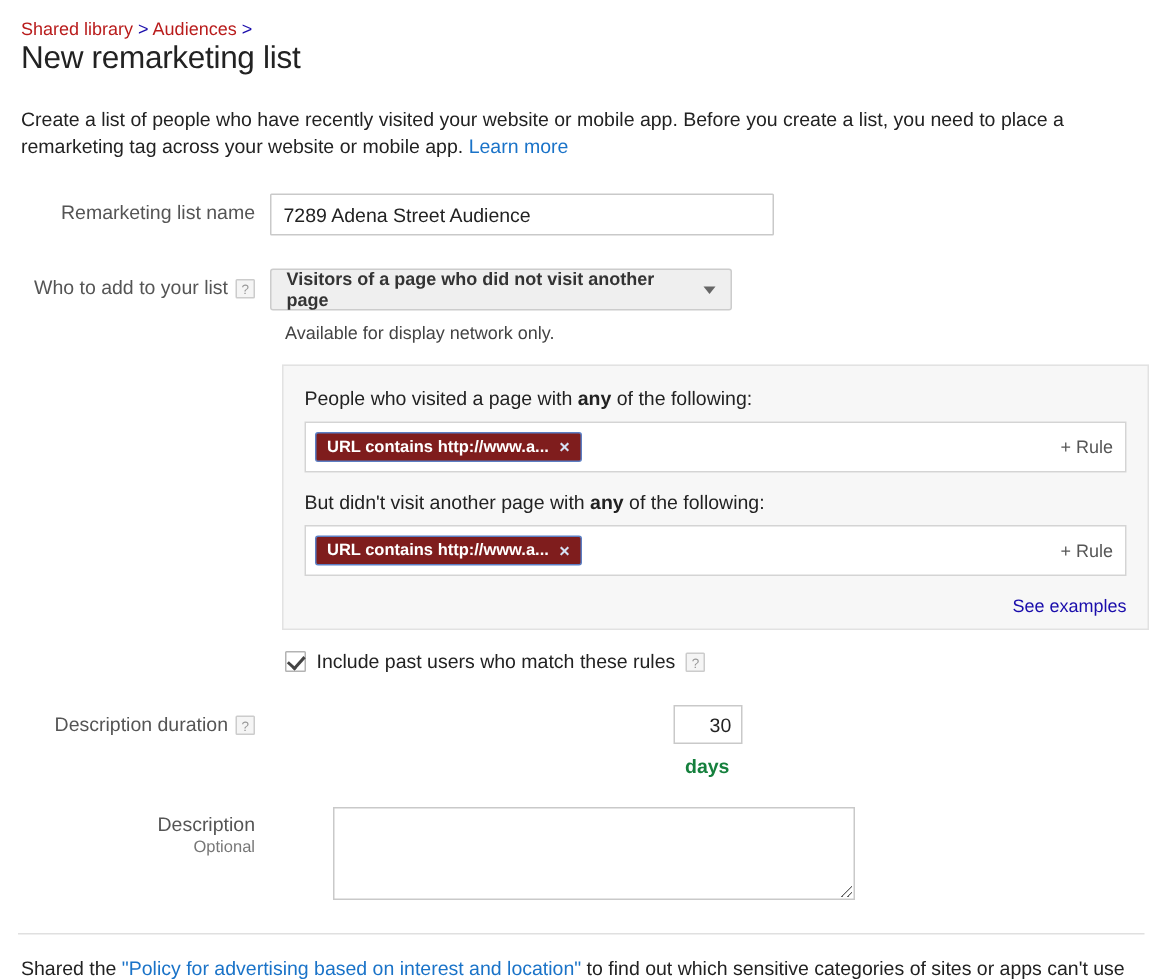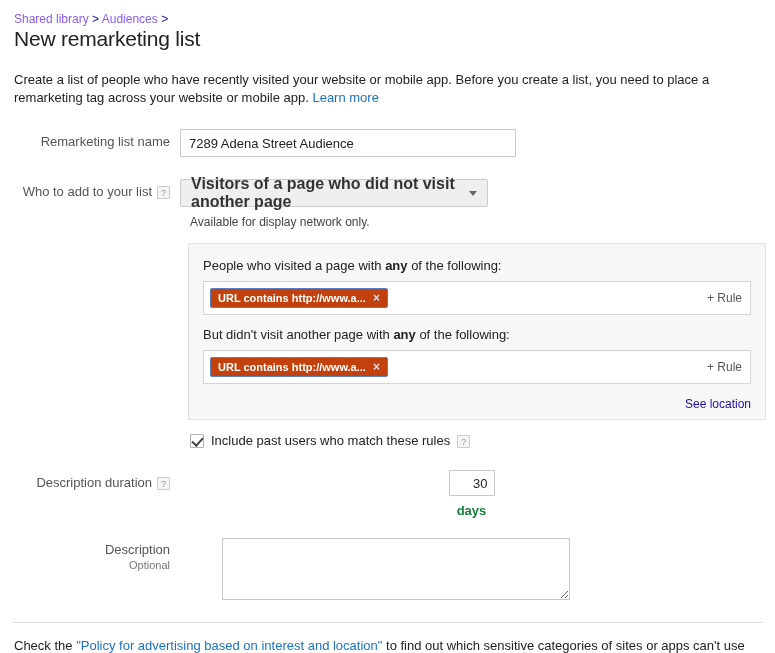--- a/index.html
+++ b/index.html
@@ -21,21 +21,21 @@
     width: 775px;
   }
   
   .breadcrumb {
     font-size: 12px;
     color: #1a0dab;
     margin: 2px 0 1px 2px;
     white-space: nowrap;
   }
   .breadcrumb a {
-    color: #8b5cf6;
+    color: #b91c1c;
     text-decoration: none;
   }
   .breadcrumb .sep {
     color: #1a0dab;
   }
   .page-title {
     font-size: 21px;
     font-weight: normal;
     color: #222222;
     margin: 0 0 0 2px;
@@ -125,21 +125,21 @@
     width: 308px;
     height: 28px;
     background: #efefef;
     border: 1px solid #cccccc;
     border-radius: 2px;
     display: flex;
     align-items: center;
     justify-content: space-between;
     padding: 0 10px;
     box-sizing: border-box;
-    font-size: 16px;
+    font-size: 12px;
     font-weight: bold;
     color: #333333;
     cursor: pointer;
   }
   .caret {
     width: 0;
     height: 0;
     border-left: 4px solid transparent;
     border-right: 4px solid transparent;
     border-top: 5px solid #666666;
@@ -177,21 +177,21 @@
     align-items: center;
     justify-content: space-between;
     padding: 0 8px 0 6px;
     box-sizing: border-box;
     margin-bottom: 12px;
   }
   .chip {
     display: inline-flex;
     align-items: center;
     gap: 7px;
-    background: #c2410c;
+    background: #7f1d1d;
     border: 1px solid #5c7fc4;
     border-radius: 2px;
     color: #ffffff;
     font-size: 11px;
     font-weight: bold;
     padding: 3px 7px;
     height: 20px;
     box-sizing: border-box;
     cursor: pointer;
     white-space: nowrap;
@@ -371,21 +371,21 @@
 
           <div class="rule-box">
             <span class="chip">
               <span>URL contains http://www.a...</span>
               <span class="chip-x">×</span>
             </span>
             <span class="add-rule">+ Rule</span>
           </div>
 
           <div class="see-examples-wrap">
-            <a class="see-examples" href="#">See location</a>
+            <a class="see-examples" href="#">See examples</a>
           </div>
         </div>
       </div>
     </div>
 
     <div class="check-row">
       <span class="checkbox"></span>
       <span class="check-label">Include past users who match these rules</span>
       <span class="help-badge" style="top:1px;">?</span>
     </div>
@@ -408,16 +408,16 @@
       </div>
       <div class="field-col">
         <textarea class="textarea" placeholder="" style=""></textarea>
       </div>
     </div>
   </div>
 
   <hr class="divider">
 
   <div class="policy">
-    <span>Check the </span><a class="blue-link" href="#">"Policy for advertising based on interest and location"</a><span> to find out which sensitive categories of sites or apps can't use remarketing, and what you need to add to your site's or app's </span><a class="blue-link" href="#">privacy policy</a><span>.</span>
+    <span>Shared the </span><a class="blue-link" href="#">"Policy for advertising based on interest and location"</a><span> to find out which sensitive categories of sites or apps can't use remarketing, and what you need to add to your site's or app's </span><a class="blue-link" href="#">privacy policy</a><span>.</span>
   </div>
 
 </div>
 
 </body></html>

